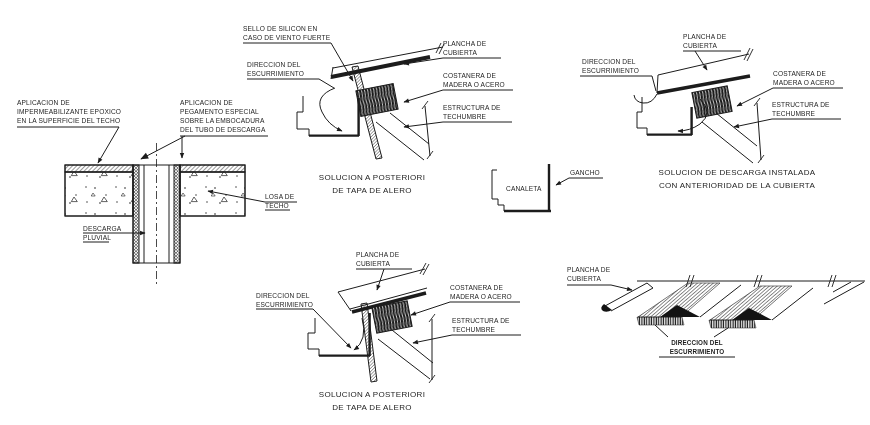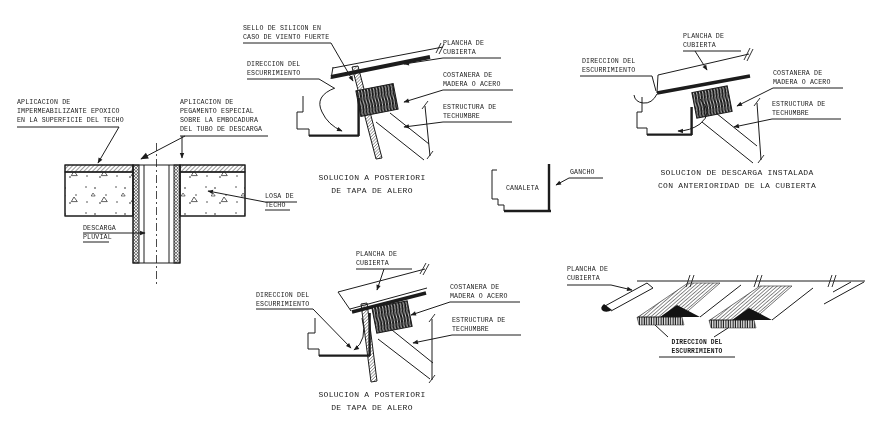--- a/index.html
+++ b/index.html
@@ -1,17 +1,17 @@
 <!DOCTYPE html>
 <html><head>
 <meta charset="utf-8">
 <style>
   html,body{margin:0;padding:0;background:#ffffff;}
   .canvas{position:relative;width:870px;height:425px;background:#ffffff;overflow:hidden;
-          font-family:Liberation Mono, monospace;}
+          font-family:Liberation Sans, sans-serif;}
   .canvas svg{position:absolute;left:0;top:0;}
   .lbl{position:absolute;font-size:6.6px;line-height:9px;color:#1c1c1c;
        white-space:pre-line;letter-spacing:.15px;}
   .caption{position:absolute;font-size:8px;line-height:13px;color:#1c1c1c;
        white-space:pre-line;text-align:center;letter-spacing:.3px;}
   .bold-lbl{font-weight:bold;font-size:6.3px;text-align:center;}
 </style>
 </head>
 <body>
 

